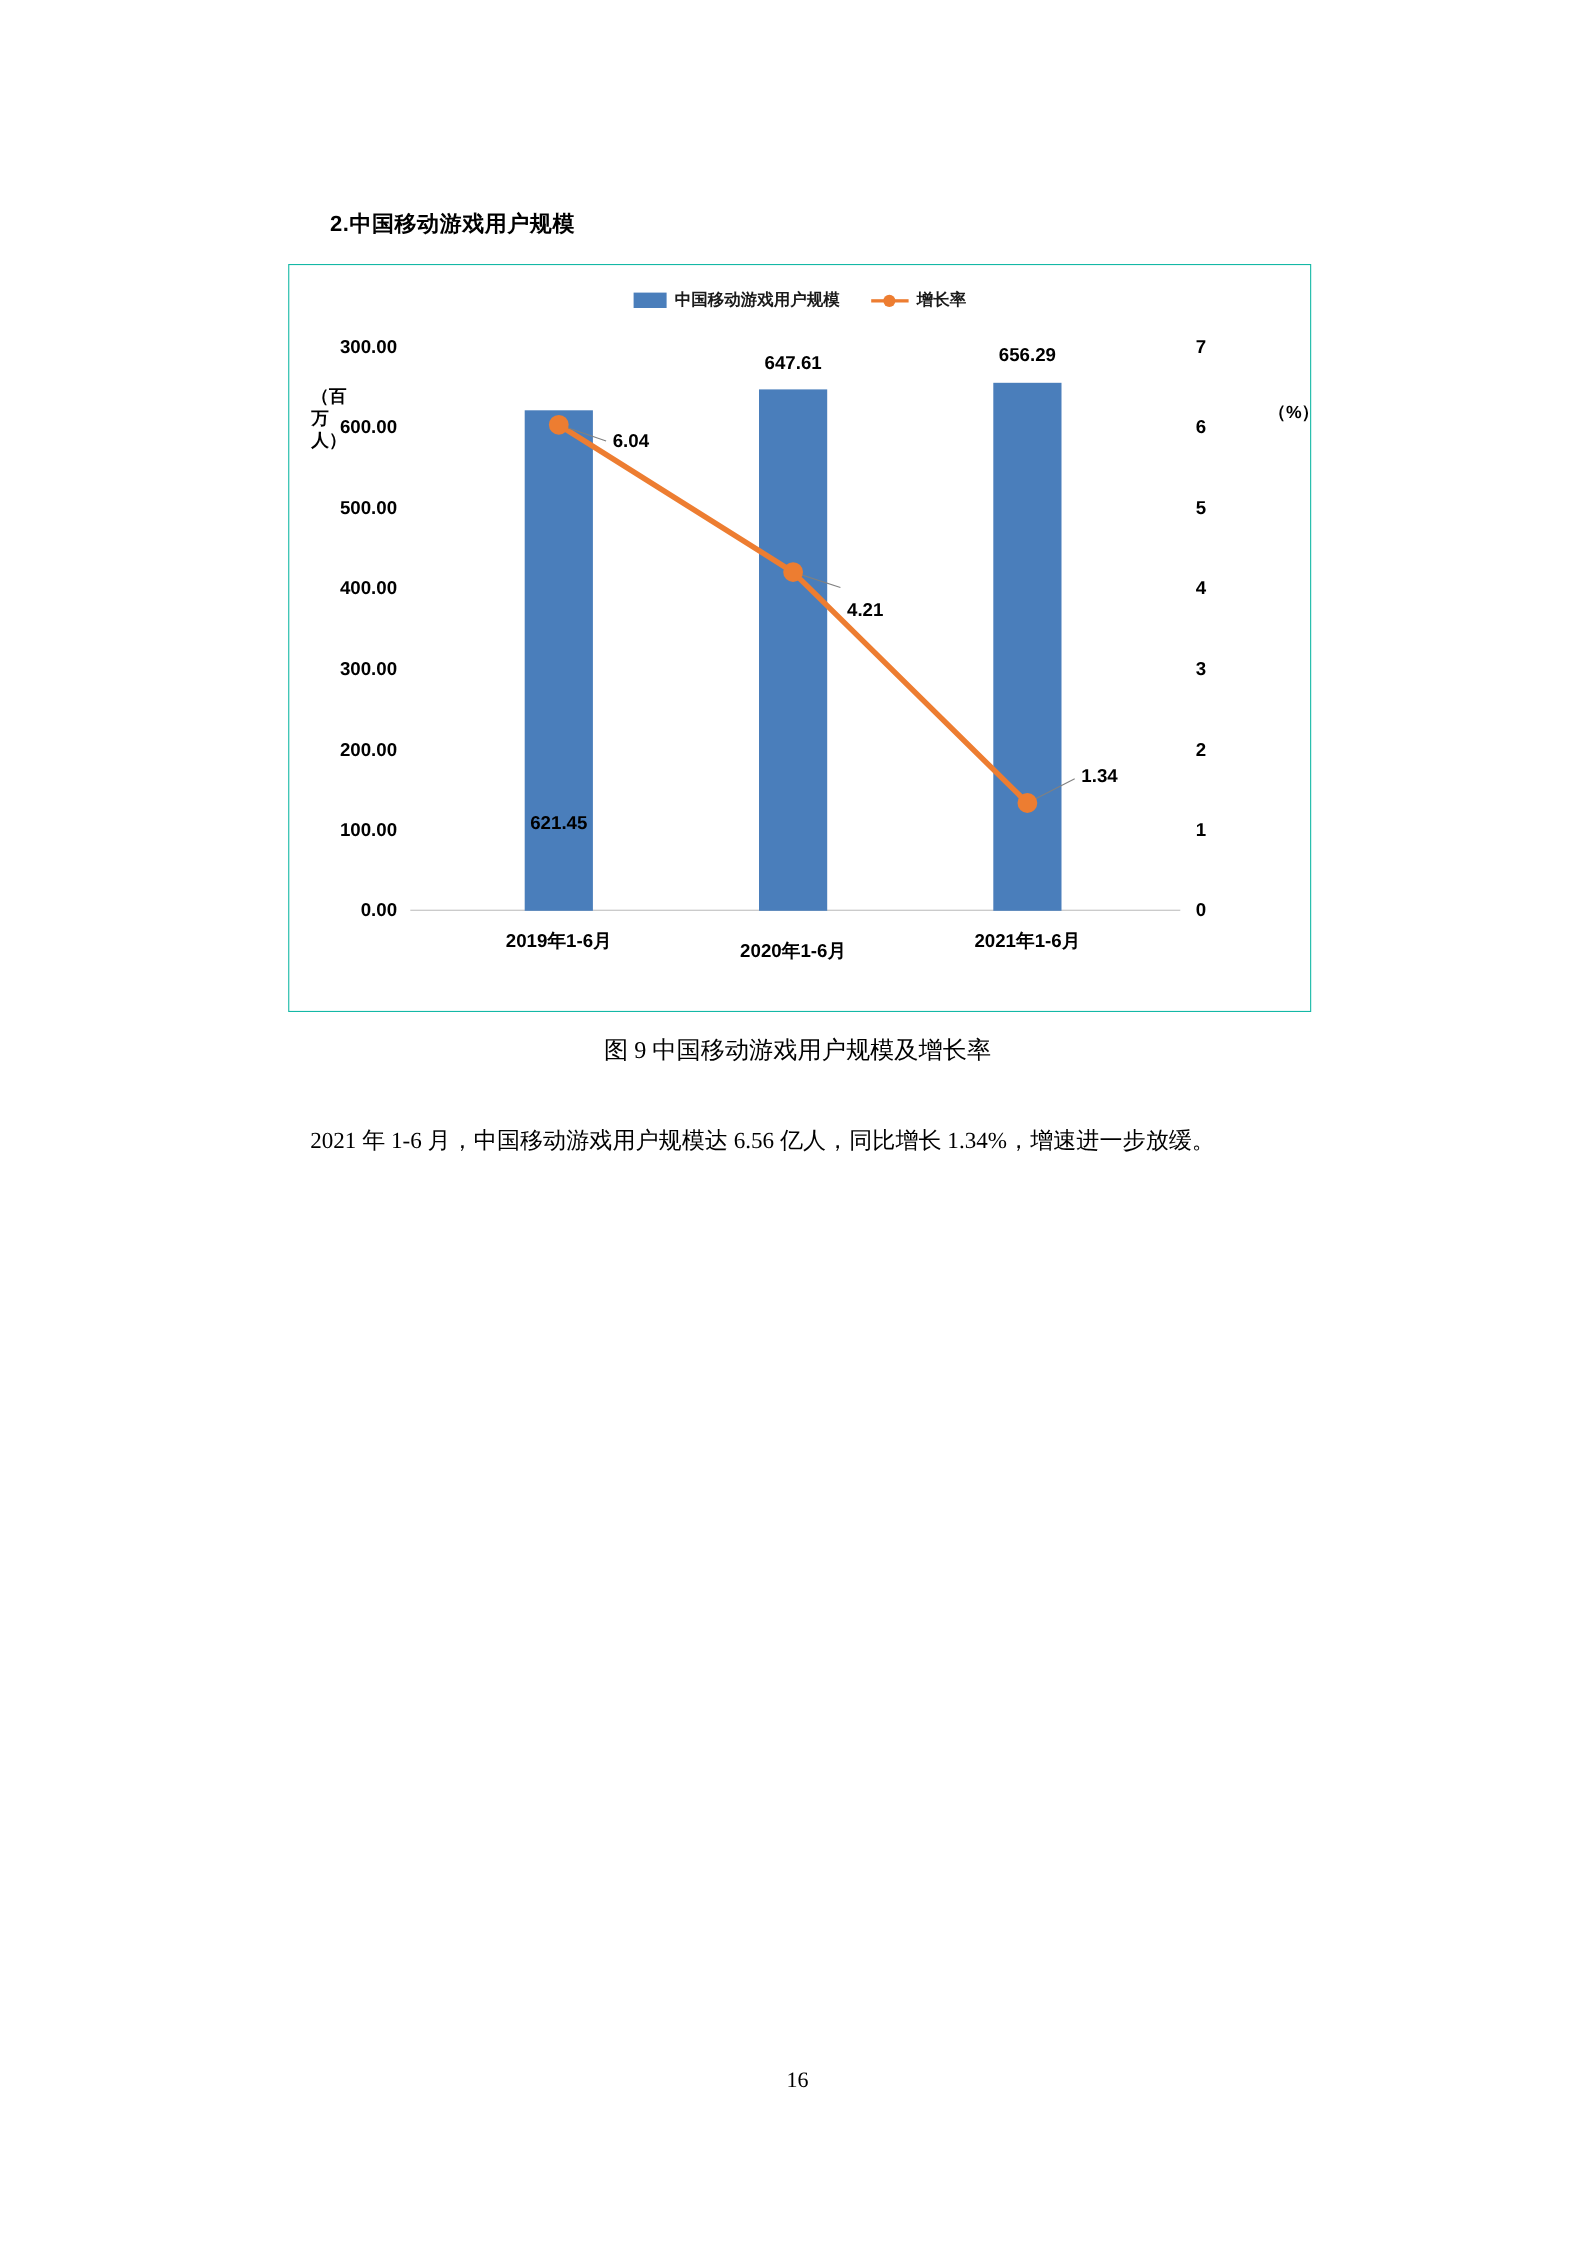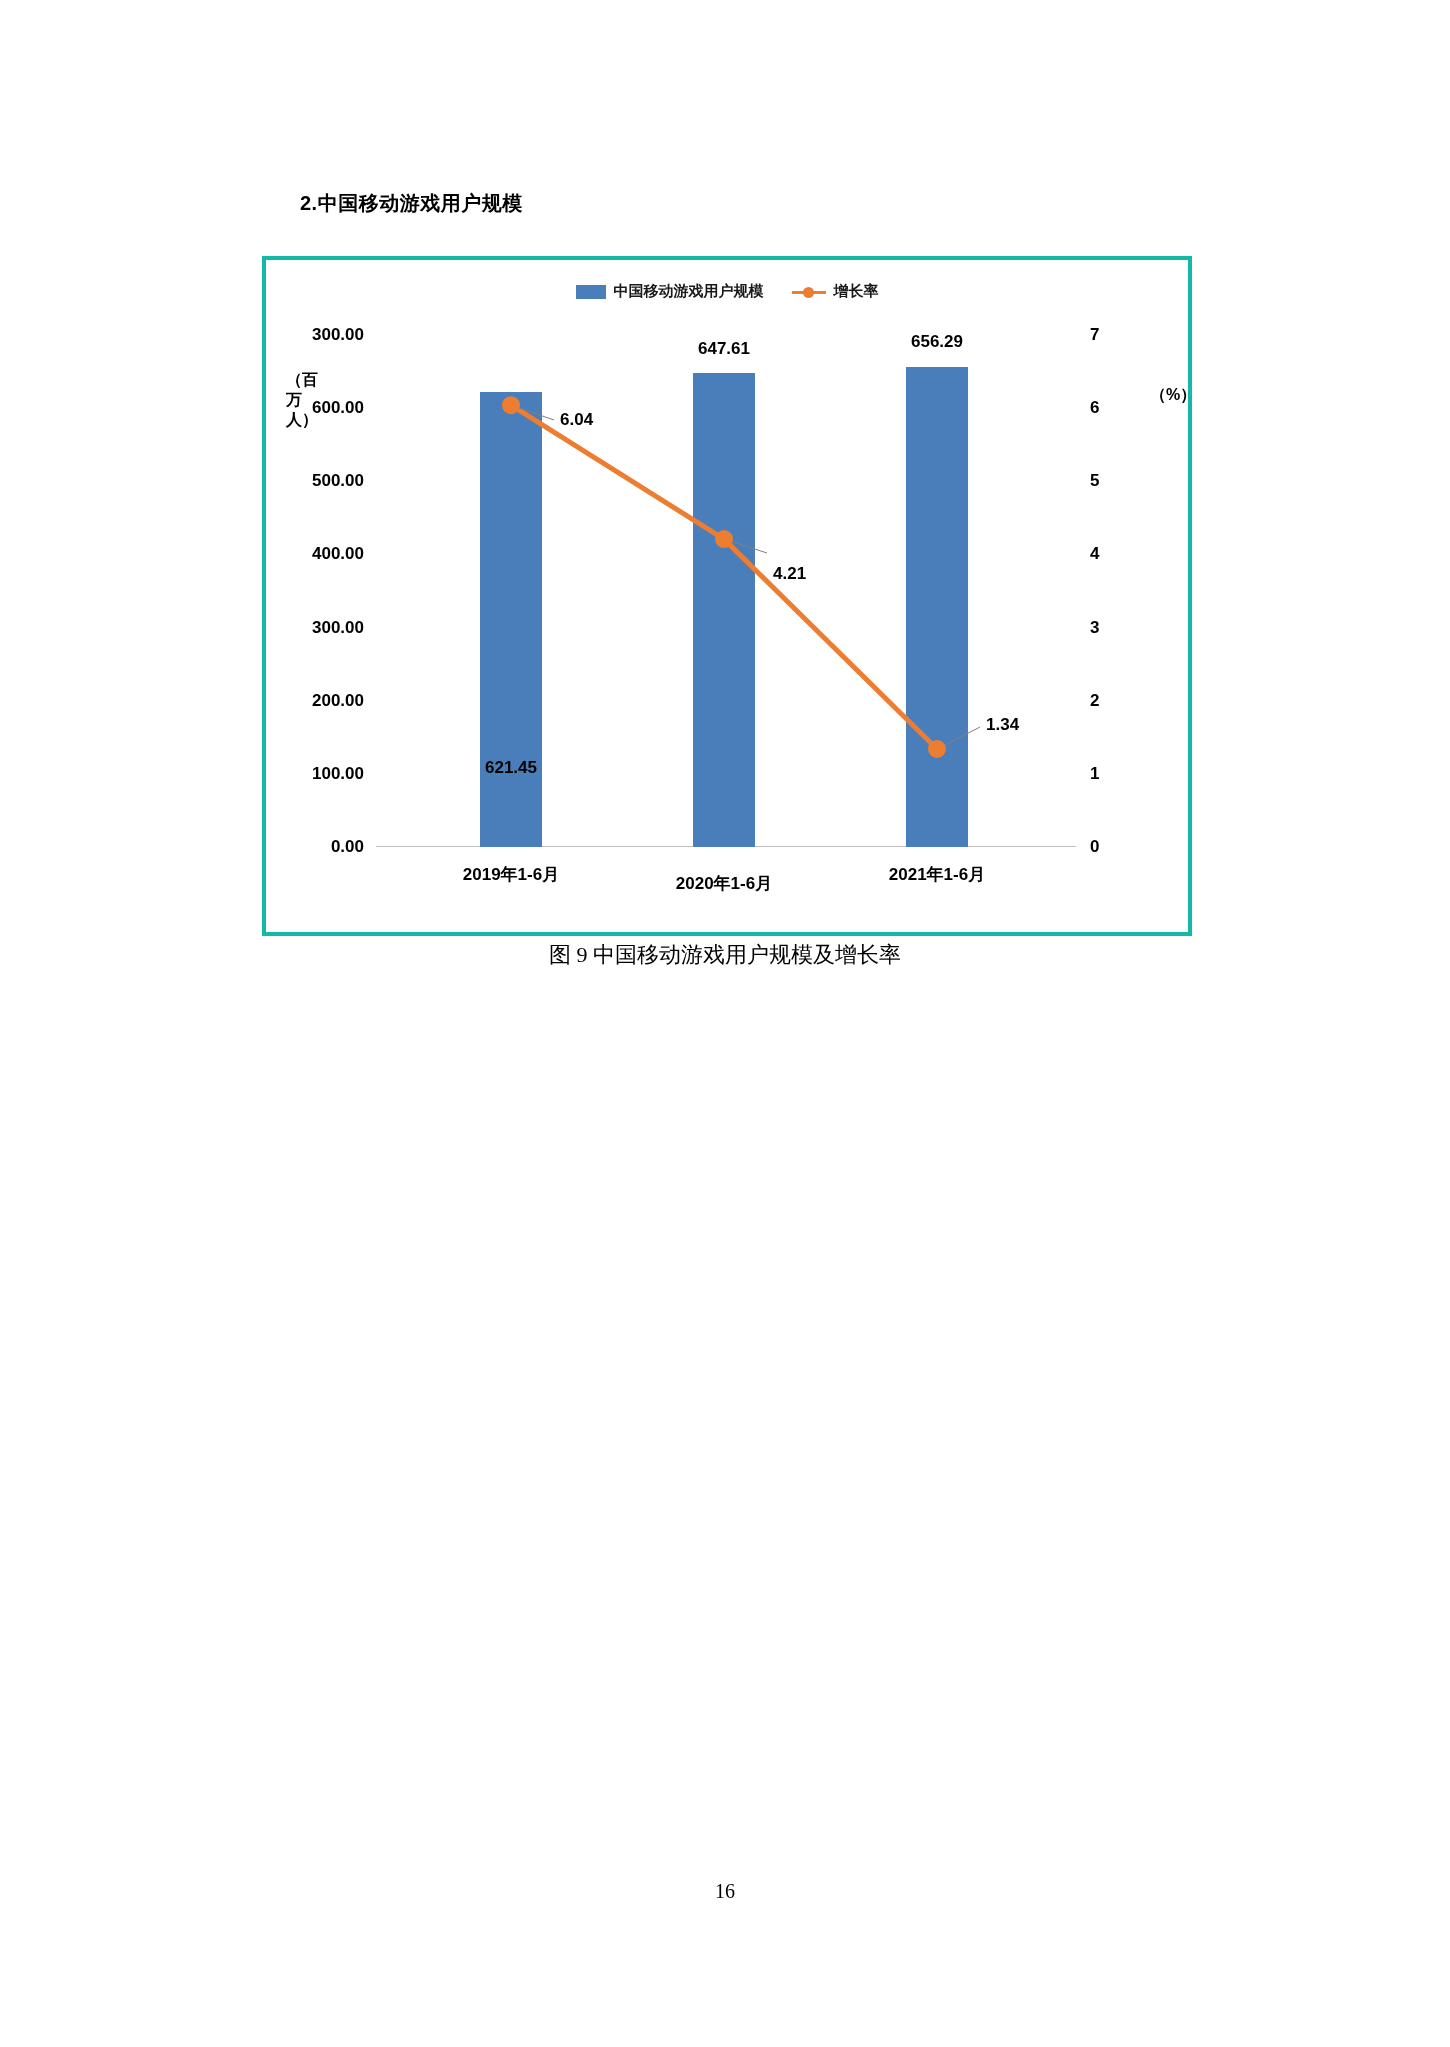--- a/index.html
+++ b/index.html
@@ -25,24 +25,24 @@
     position: absolute;
     left: 300px;
     top: 190px;
     font-size: 20px;
     font-weight: bold;
     letter-spacing: 0.5px;
   }
   .chart-frame {
     position: absolute;
     left: 262px;
-    top: 256px;
+    top: 240px;
     width: 930px;
     height: 680px;
-    border: 4px solid #14b8a6;
+    border: 1px solid #14b8a6;
     background: #ffffff;
     box-sizing: border-box;
   }
   .legend {
     position: absolute;
     left: 0;
     top: 22px;
     width: 100%;
     display: flex;
     justify-content: center;
@@ -269,16 +269,17 @@
       <div class="pt-label" style="left:610px; top:390px;">1.34</div>
 
       <div class="cat-label" style="left:135px;">2019年1-6月</div>
       <div class="cat-label" style="left:348px;margin-top:25px;">2020年1-6月</div>
       <div class="cat-label" style="left:561px;">2021年1-6月</div>
     </div>
   </div>
 
   <div class="fig-caption">图 9  中国移动游戏用户规模及增长率</div>
 
+  <div class="para">2021 年 1-6 月，中国移动游戏用户规模达 6.56 亿人，同比增长 1.34%，增速进一步放缓。</div>
 
   <div class="page-number">16</div>
 
 </div>
 
 </body></html>

